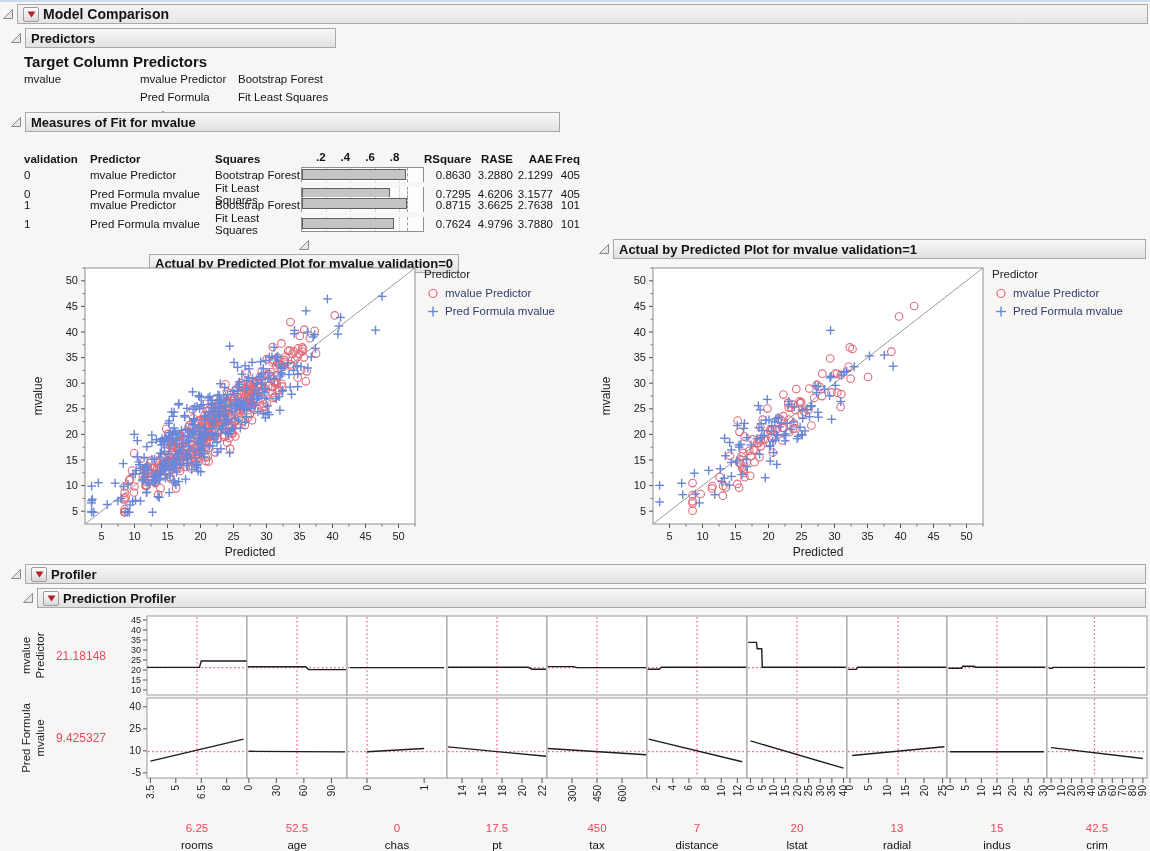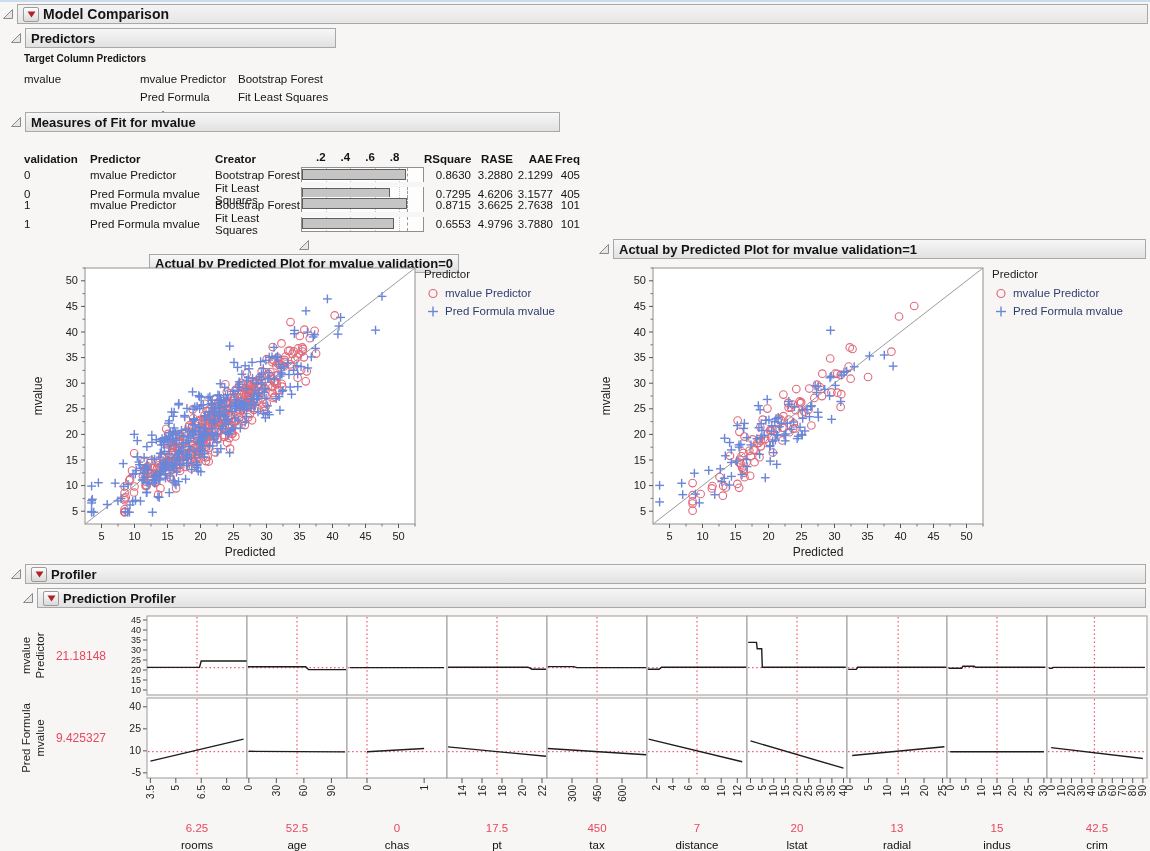--- a/index.html
+++ b/index.html
@@ -8,21 +8,21 @@
   #app { position:relative; width:1150px; height:851px; background:#f7f6f5; overflow:hidden; border-top:2px solid #cadcee; }
 
   .hdr-row { position:absolute; display:flex; align-items:center; gap:3px; }
   .hdr-box { flex:1; display:flex; align-items:center; gap:4px; background:linear-gradient(#f7f7f7,#e2e1e1); border:1px solid #a9a8a8; padding:1px 5px; height:20px; }
   .hdr-title { font-weight:bold; font-size:13px; white-space:nowrap; }
   .hdr-title.big { font-size:14px; }
   .disc { width:12px; height:12px; flex:0 0 auto; }
   .menu-btn { width:16px; height:15px; background:linear-gradient(#ffffff,#d9d9d9); border:1px solid #9b9b9b; border-radius:2px; display:flex; align-items:center; justify-content:center; flex:0 0 auto; cursor:pointer; }
   .menu-btn svg { display:block; }
 
-  .label-bold { position:absolute; font-weight:bold; font-size:10px; }
+  .label-bold { position:absolute; font-weight:bold; font-size:15px; }
 
   
   #predictors-table { position:absolute; top:68px; left:24px; font-size:11.5px; }
   #predictors-table .prow { display:grid; grid-template-columns:116px 98px auto; line-height:18px; }
 
   
   #measures-table { position:absolute; top:132px; left:24px; width:556px; font-size:11.5px; }
   .mrow { display:grid; grid-template-columns:66px 125px 86px 123px 47px 42px 40px 27px; align-items:center; height:15px; }
   .mrow.mhdr { font-weight:bold; height:17px;margin-top:16px; }
   .mrow .num { text-align:right; }
@@ -83,21 +83,21 @@
         <polygon points="1.5,10.5 10.5,1.5 10.5,10.5" fill="#e6e6e6" stroke="#8a8a8a" stroke-width="1"></polygon>
       </svg>
     <div class="hdr-box">
       <span class="hdr-title">Measures of Fit for mvalue</span>
     </div>
   </div>
   <div id="measures-table">
       <div class="mrow mhdr">
         <div>validation</div>
         <div>Predictor</div>
-        <div>Creator</div>
+        <div>Squares</div>
         <div class="barhdr">
           <span style="left: 20%;">.2</span>
           <span style="left: 40%;">.4</span>
           <span style="left: 60%;">.6</span>
           <span style="left: 80%;">.8</span>
         </div>
         <div class="num">RSquare</div>
         <div class="num">RASE</div>
         <div class="num">AAE</div>
         <div class="num">Freq</div>
@@ -158,21 +158,21 @@
         <div>Pred Formula mvalue</div>
         <div>Fit Least Squares</div>
         <div class="barcell last">
           <div class="grid" style="left: 20%;"></div>
           <div class="grid" style="left: 40%;"></div>
           <div class="grid" style="left: 60%;"></div>
           <div class="grid" style="left: 80%;"></div>
           <div class="ref" style="left: 87.15%;"></div>
           <div class="bar" style="width: 76.24%;"></div>
         </div>
-        <div class="num">0.6553</div>
+        <div class="num">0.7624</div>
         <div class="num">4.9796</div>
         <div class="num">3.7880</div>
         <div class="num">101</div>
       </div>
     </div>
 
 
   <div class="hdr-row" style="top:237px; left:30px; width:548px;flex-direction:column;">
     <svg class="disc" viewBox="0 0 12 12">
         <polygon points="1.5,10.5 10.5,1.5 10.5,10.5" fill="#e6e6e6" stroke="#8a8a8a" stroke-width="1"></polygon>

